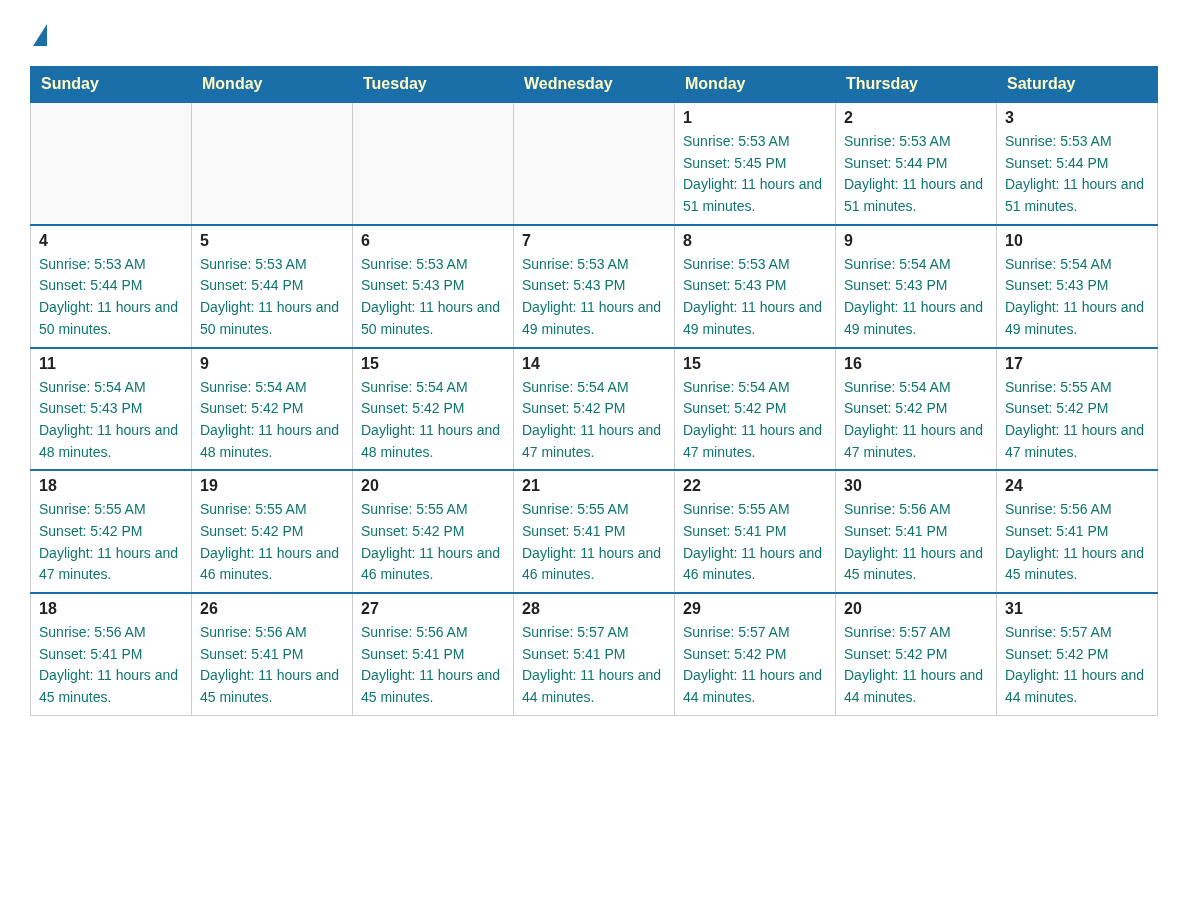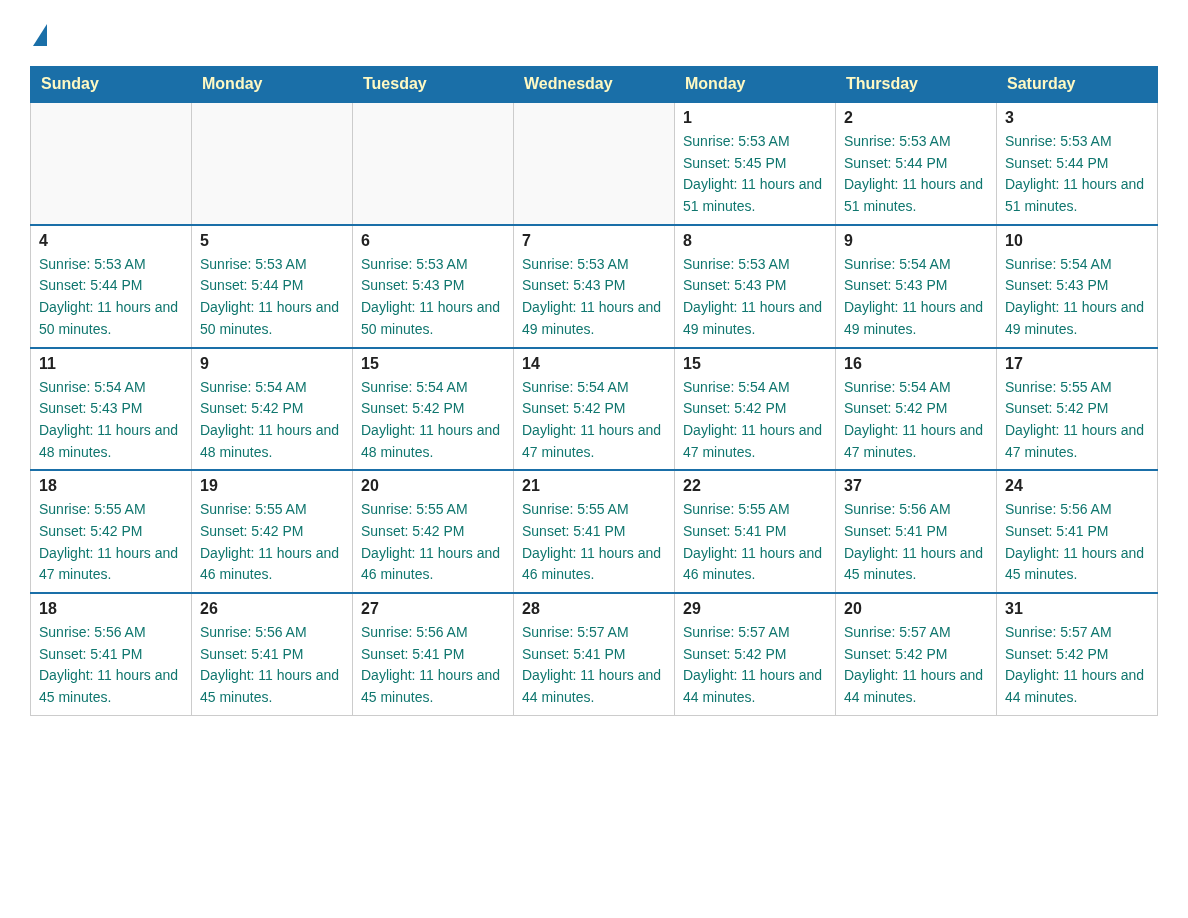--- a/index.html
+++ b/index.html
@@ -267,21 +267,21 @@
 Sunset: 5:41 PM
 Daylight: 11 hours and 46 minutes.</div>
         </td>
         <td>
           <span class="day-number">22</span>
           <div class="sun-info" style="white-space: pre-line;">Sunrise: 5:55 AM
 Sunset: 5:41 PM
 Daylight: 11 hours and 46 minutes.</div>
         </td>
         <td>
-          <span class="day-number">37</span>
+          <span class="day-number">30</span>
           <div class="sun-info" style="white-space: pre-line;">Sunrise: 5:56 AM
 Sunset: 5:41 PM
 Daylight: 11 hours and 45 minutes.</div>
         </td>
         <td>
           <span class="day-number">24</span>
           <div class="sun-info" style="white-space: pre-line;">Sunrise: 5:56 AM
 Sunset: 5:41 PM
 Daylight: 11 hours and 45 minutes.</div>
         </td>

